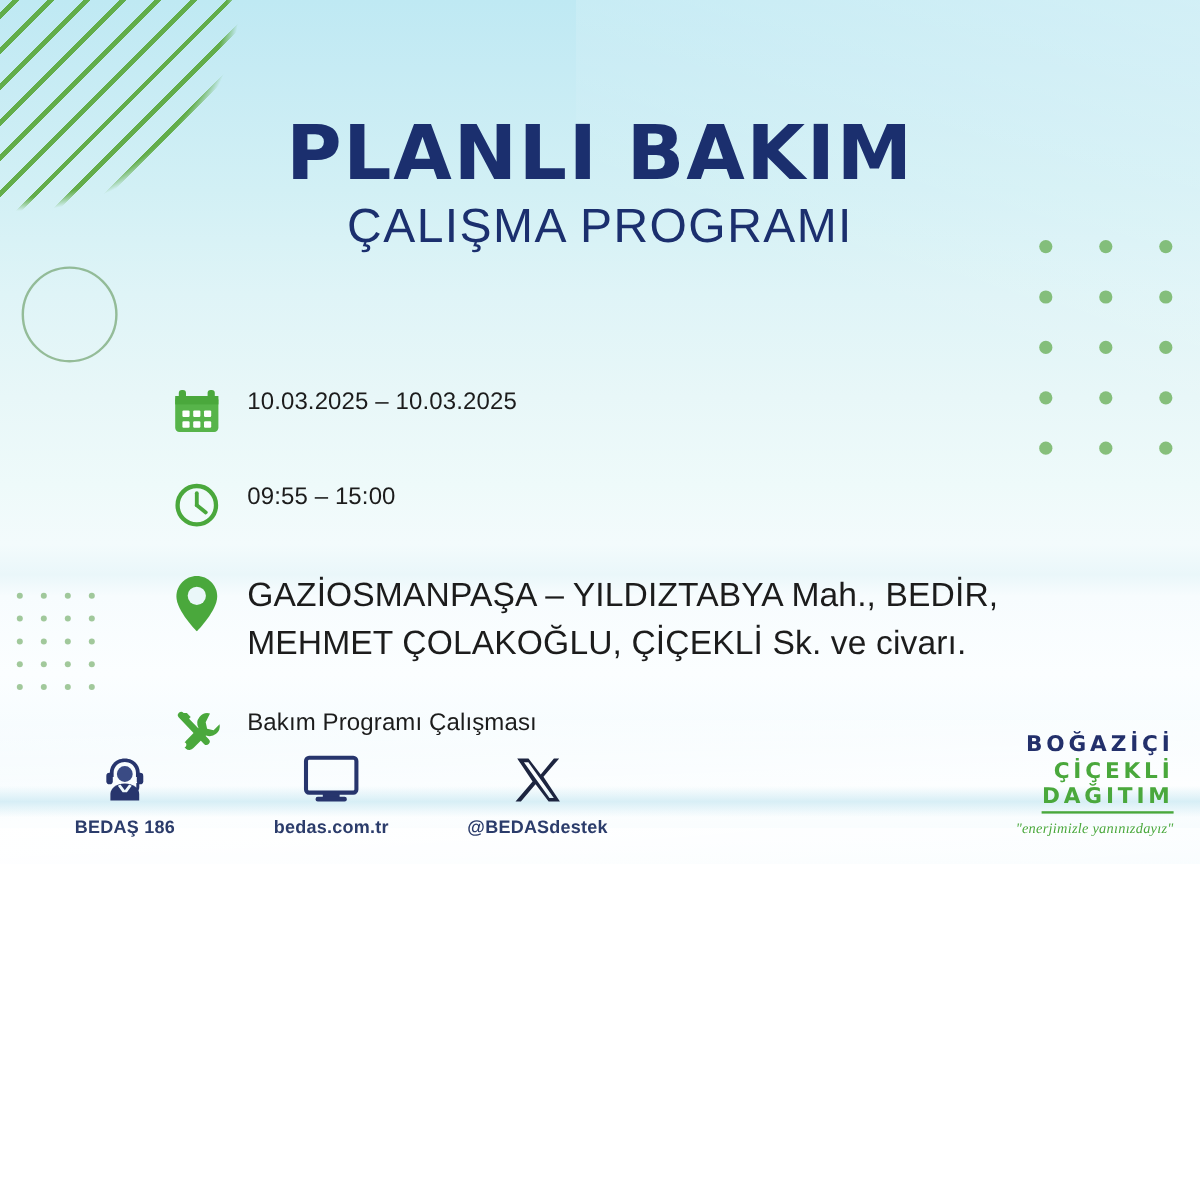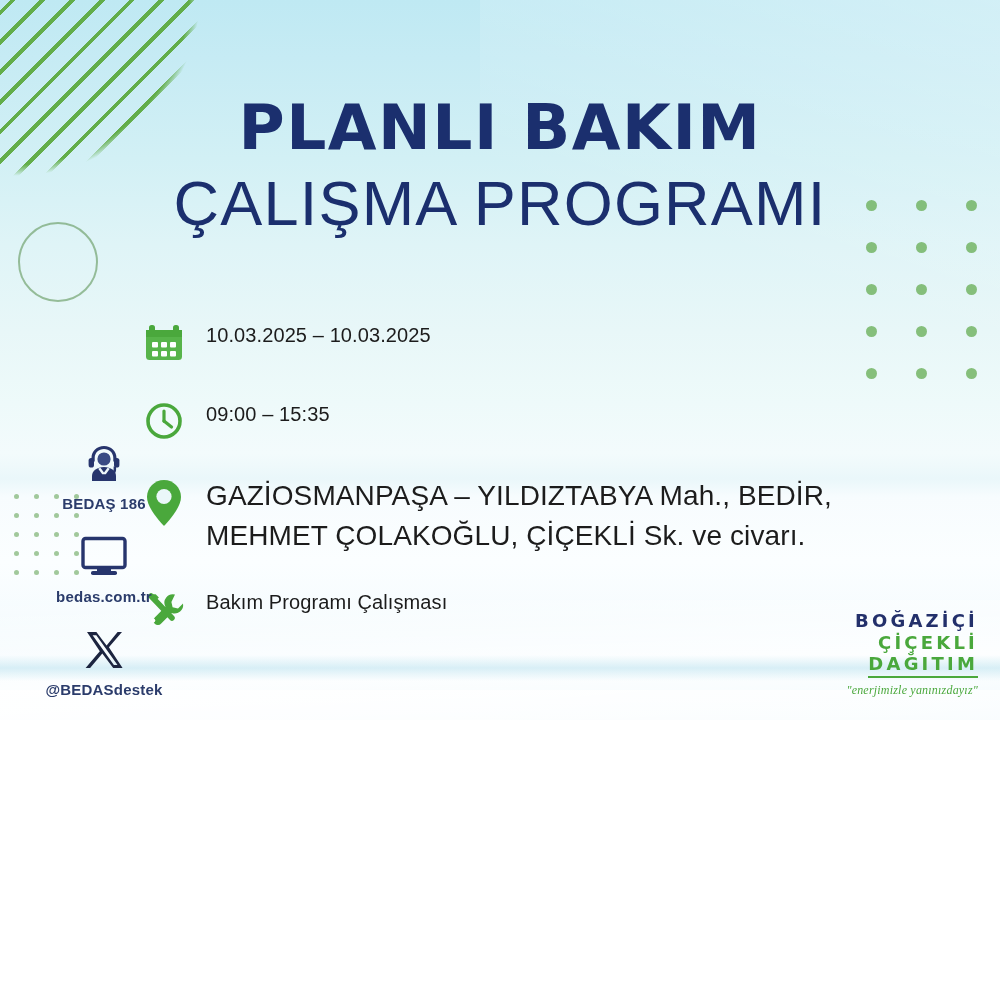--- a/index.html
+++ b/index.html
@@ -104,21 +104,21 @@
     font-weight:700;
     font-size:63px;
     letter-spacing:1.5px;
     color:#1b2f6e;
     line-height:1.02;
     white-space:nowrap;
   }
   .title-sub{
     font-family:"Liberation Sans", sans-serif;
     font-weight:400;
-    font-size:63px;
+    font-size:40px;
     letter-spacing:1.2px;
     color:#1b2f6e;
     line-height:1.18;
     margin-top:6px;
     white-space:nowrap;
   }
 
   
   .info{
     position:absolute;
@@ -156,22 +156,21 @@
   .footer{
     position:absolute;
     left:0; right:0; bottom:0;
     height:130px;
   }
   .contacts{
     position:absolute;
     left:50px; bottom:22px;
     display:flex;
     align-items:flex-end;
-    gap:20px;
-    flex-direction:column;
+    gap:64px;
   }
   .contact{
     width:108px;
     text-align:center;
     display:flex;
     flex-direction:column;
     align-items:center;
   }
   .contact .c-ico{
     height:46px;
@@ -295,21 +294,21 @@
     </div>
 
     <div class="row">
       <div class="ico">
         <svg width="42" height="42" viewBox="0 0 42 42" aria-hidden="true">
           <circle cx="21" cy="21" r="16" fill="none" stroke="#4aa83c" stroke-width="3.6"></circle>
           <line x1="21" y1="21" x2="21" y2="11" stroke="#4aa83c" stroke-width="3.2" stroke-linecap="round"></line>
           <line x1="21" y1="21" x2="28.5" y2="27" stroke="#4aa83c" stroke-width="3.2" stroke-linecap="round"></line>
         </svg>
       </div>
-      <div class="row-text">09:00 – 15:35</div>
+      <div class="row-text">09:55 – 15:00</div>
     </div>
 
     <div class="row row-addr">
       <div class="ico">
         <svg width="40" height="50" viewBox="0 0 40 50" aria-hidden="true">
           <path d="M20 2 C10.6 2 3 9.6 3 19 C3 31 20 48 20 48 C20 48 37 31 37 19 C37 9.6 29.4 2 20 2 Z" fill="#4aa83c"></path>
           <circle cx="20" cy="18.5" r="7.6" fill="#eaf7f9"></circle>
         </svg>
       </div>
       <div class="row-text">GAZİOSMANPAŞA – YILDIZTABYA Mah., BEDİR, MEHMET ÇOLAKOĞLU, ÇİÇEKLİ Sk. ve civarı.</div>

